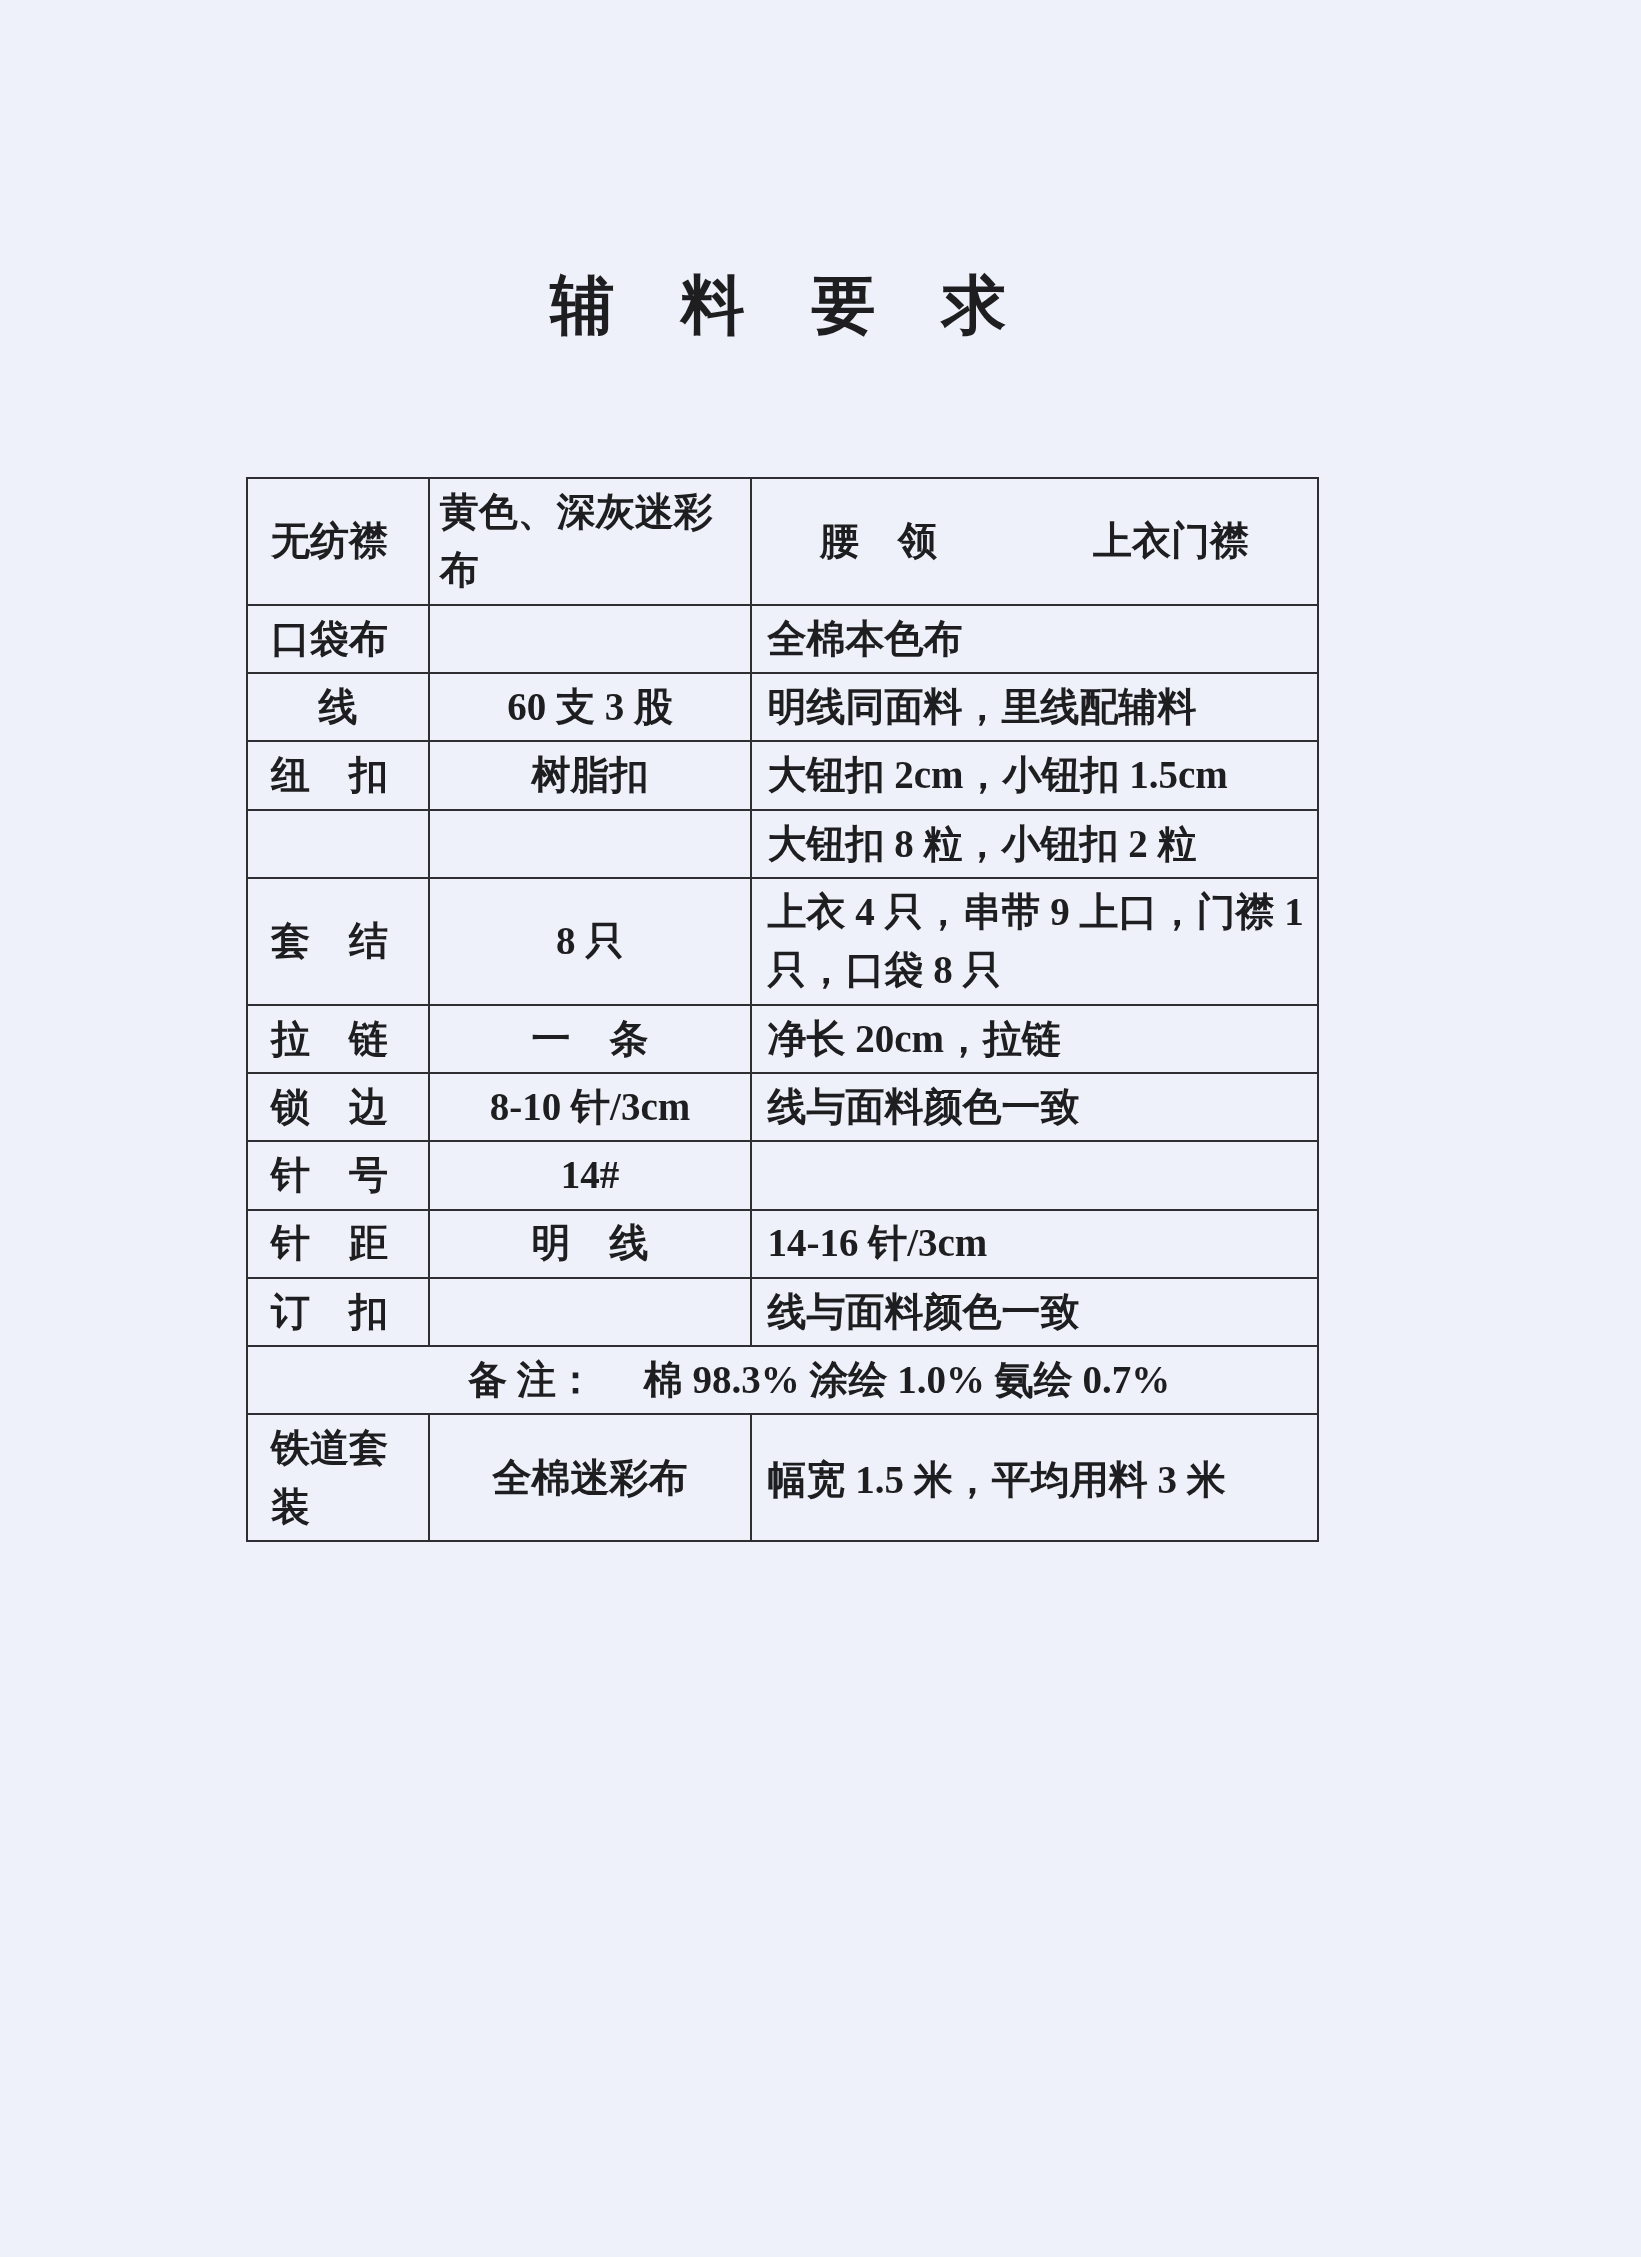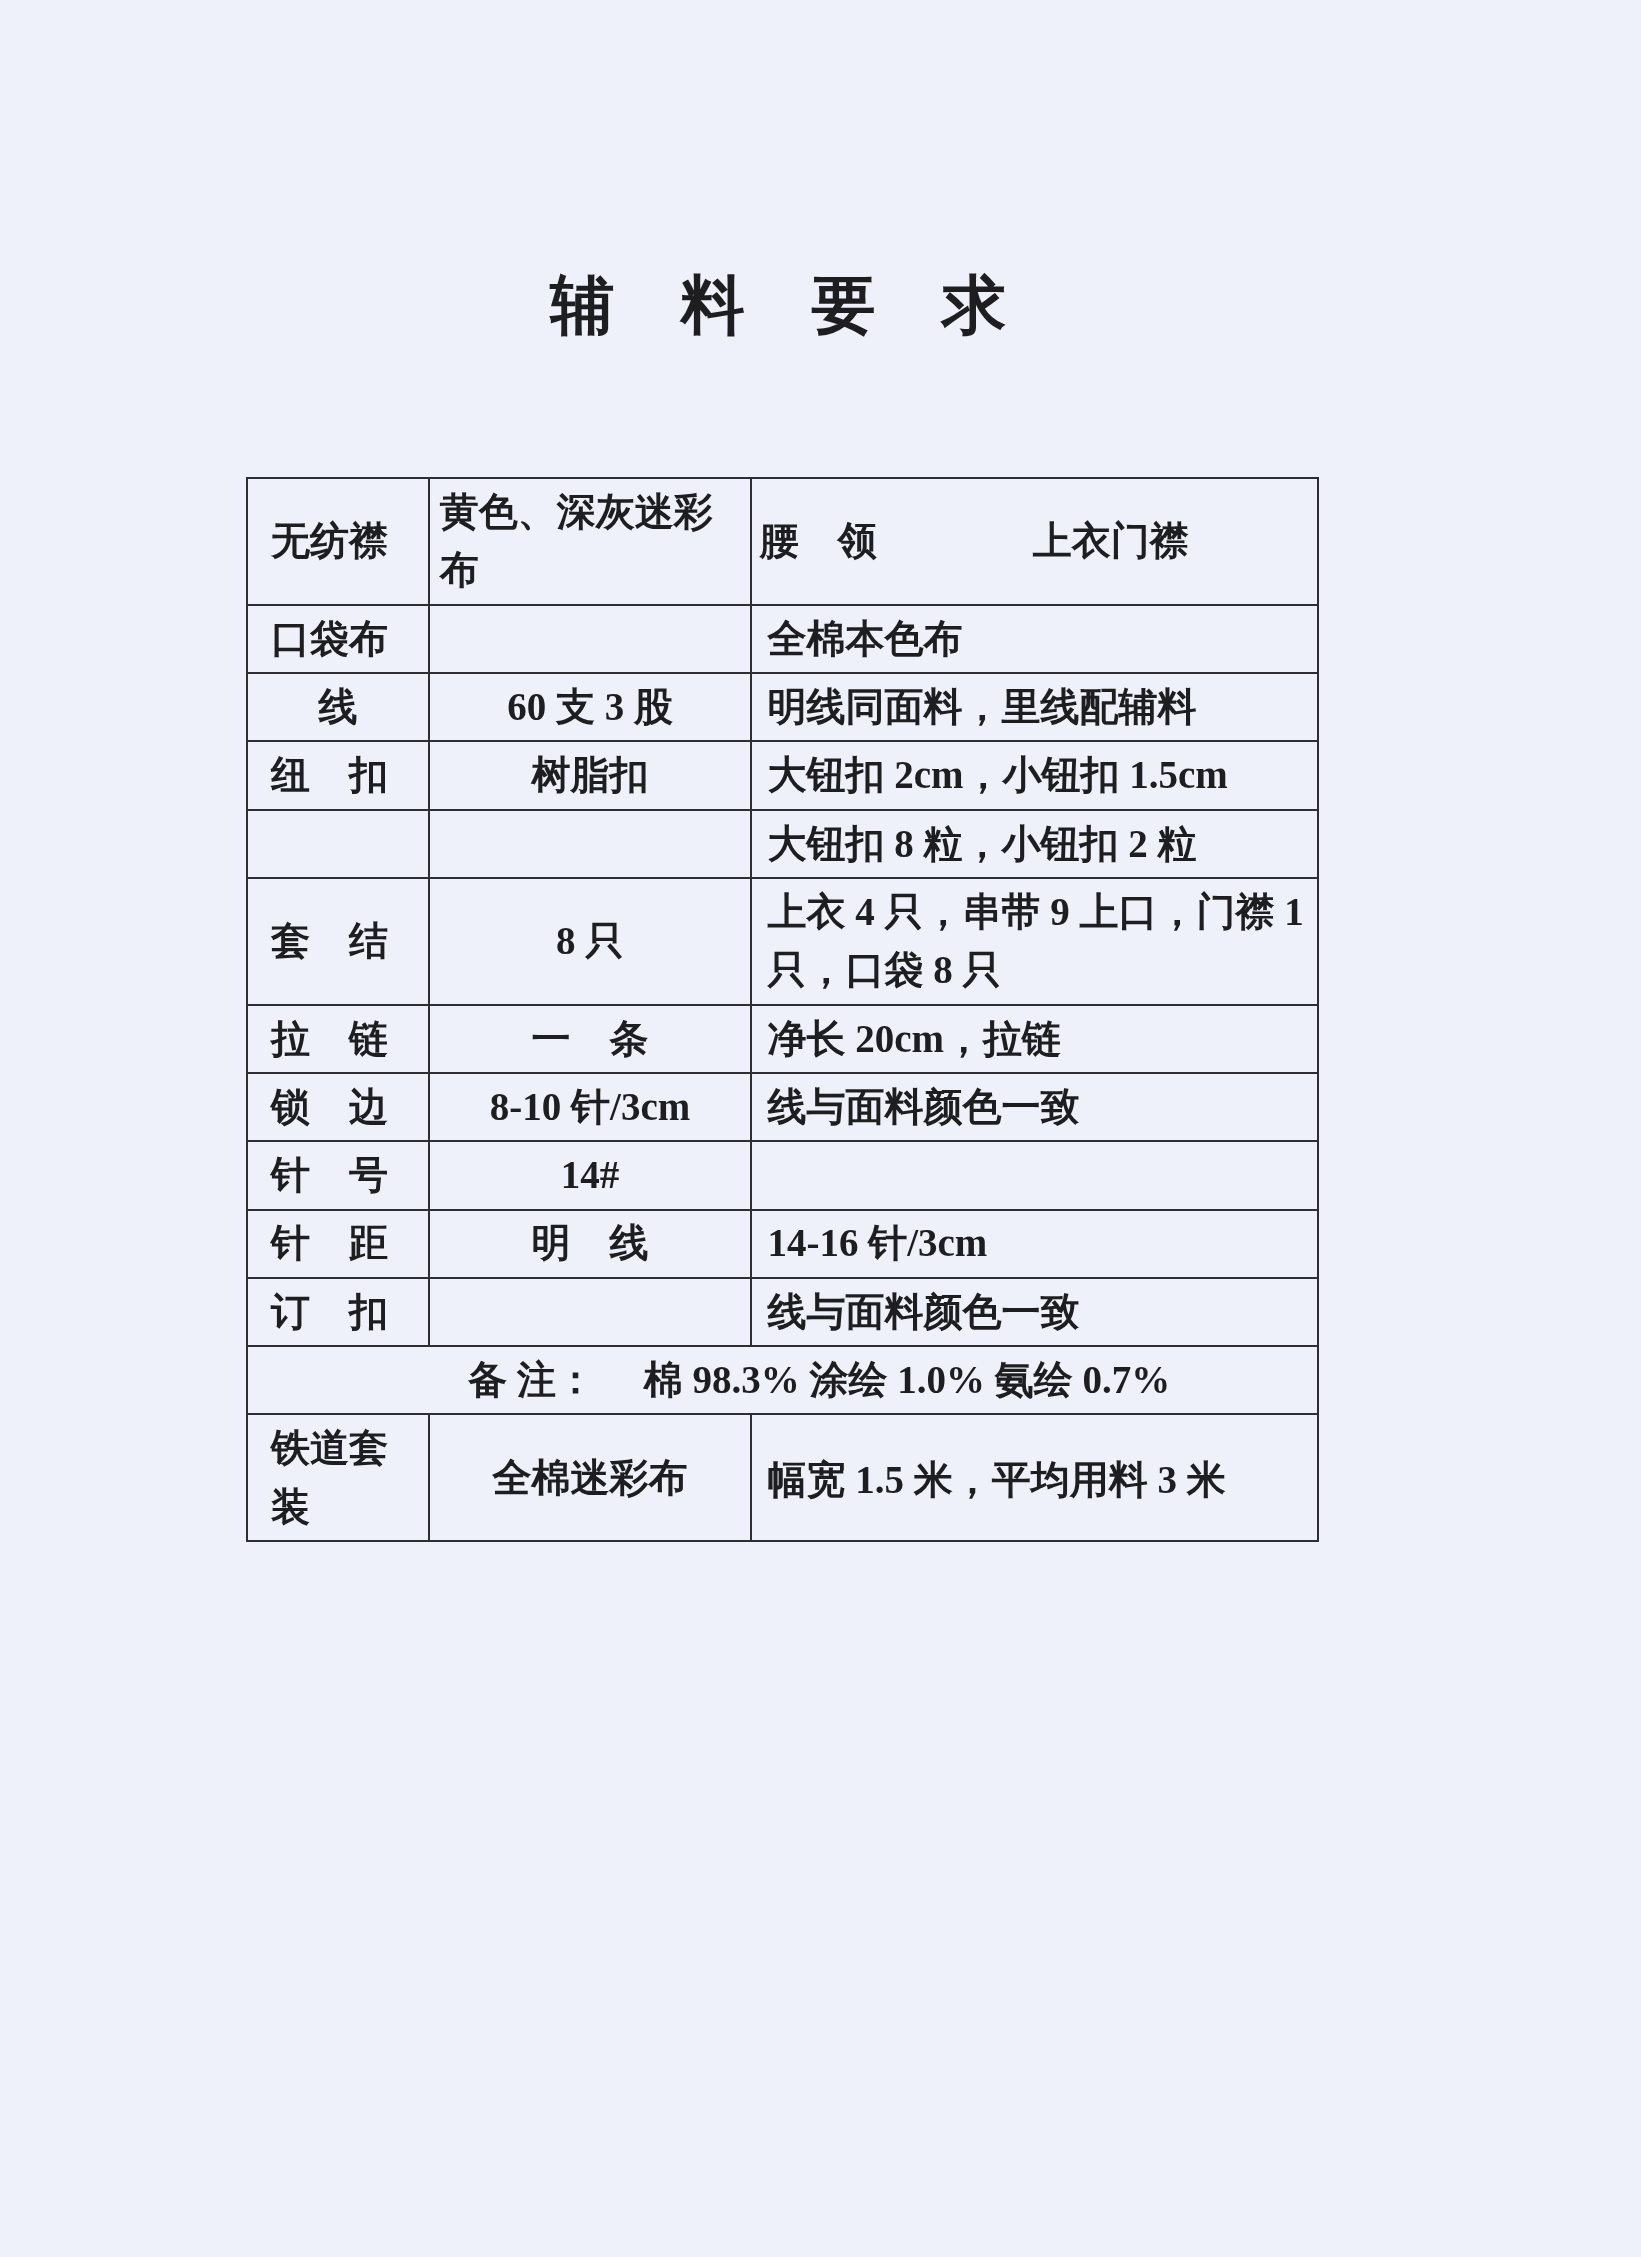--- a/index.html
+++ b/index.html
@@ -43,21 +43,21 @@
   table.req-table td{
     border:2.4px solid var(--line);
     vertical-align:middle;
     overflow:hidden;
   }
   td.c-item{ text-align:left; padding:3.9px 7.7px 3.9px 23px; }
   td.c-spec{ text-align:center; padding:3.9px 9.7px; }
   td.c-desc{ text-align:left; padding:3.9px 7.7px 3.9px 15.4px; }
   td.c-spec.left{ text-align:left;border-radius:27px; }
   td.c-item.center{ text-align:center; padding-left:7.7px; }
-  td.c-desc.center{ padding-left:7.7px; }
+  td.c-desc.center{ text-align:center; padding-left:7.7px; }
   td.remark-cell{ text-align:center; padding:3.9px 7.7px 3.9px 81px; }
   td.top{ vertical-align:top; padding-top:9.7px; }
   
   tr.rh-head{height:124px;}
   tr.rh-a{height:65px;}
   tr.rh-b{height:67px;}
   tr.rh-c{height:60px;}
   tr.rh-d{height:66px;}
   tr.rh-tall{height:123px;}
   tr.rh-e{height:63px;}

